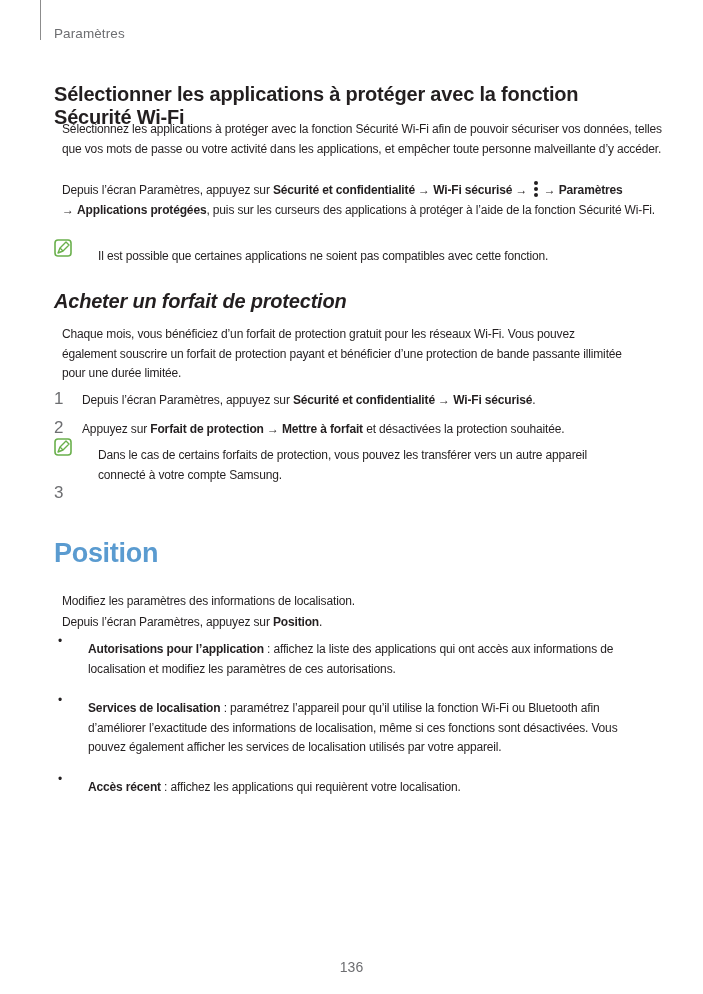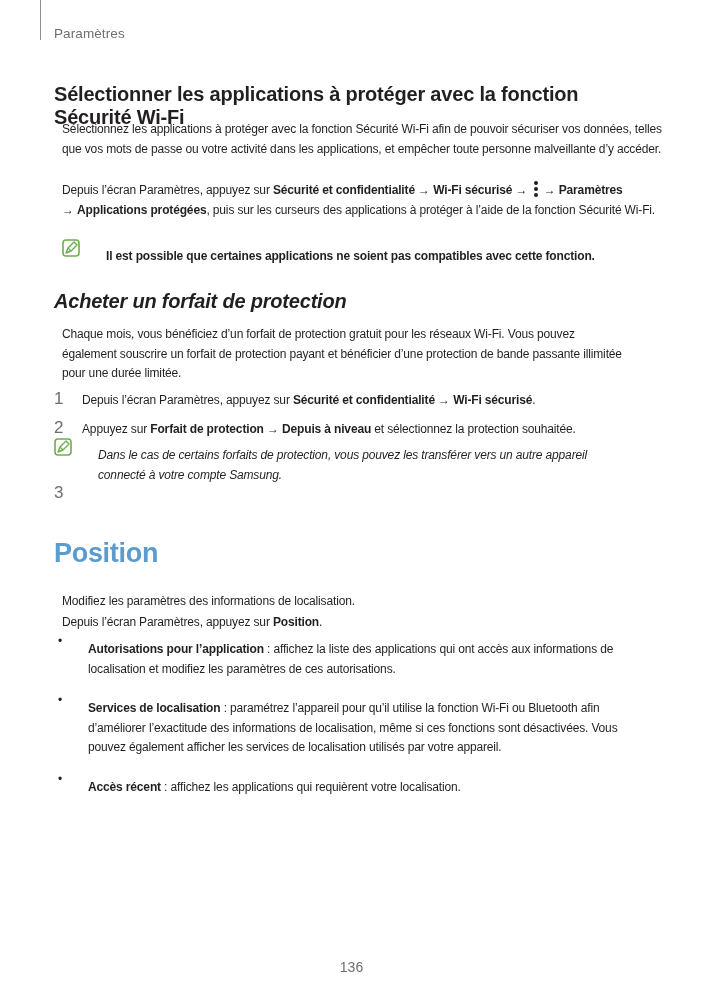--- a/index.html
+++ b/index.html
@@ -9,29 +9,29 @@
   .header{position:absolute;left:54px;top:26px;font-size:13.5px;color:#6d6e71;letter-spacing:0.1px;}
   .content{position:absolute;left:54px;top:83px;width:600px;}
   h2{font-size:20px;font-weight:bold;margin:0;color:#231f20;letter-spacing:-0.2px;}
   p{font-size:12px;line-height:19.5px;margin:8px;color:#231f20;letter-spacing:-0.15px;}
   .h2a{position:absolute;top:0;}
   .p1{position:absolute;top:29px;width:600px;}
   .p2{position:absolute;top:90px;width:600px;}
   .note{position:absolute;display:flex;align-items:flex-start;}
   .note .ic{width:18px;height:18px;flex:none;margin-right:18px;margin-top:0px;}
   .note p{width:530px;}
-  .note1{top:156px;left:8px;font-weight:bold;}
+  .note1{top:156px;left:0;}
   .h2b{position:absolute;top:207px;font-style:italic;}
   .p3{position:absolute;top:234px;width:560px;}
   .step{position:absolute;left:0;display:flex;align-items:baseline;}
   .step .num{font-size:17px;color:#6d6e71;width:20px;flex:none;}
   .step p{width:560px;}
   .s1{top:300px;}
   .s2{top:329px;}
-  .note2{top:355px;left:0;font-style:italic;}
+  .note2{top:355px;left:0;}
   .s3{top:400px;}
   .h1{position:absolute;top:455px;font-size:27px;font-weight:bold;color:#5a9bd0;margin:0;letter-spacing:-0.3px;}
   .p4{position:absolute;top:501px;}
   .p5{position:absolute;top:522px;}
   .bullets{position:absolute;top:549px;left:0;width:600px;}
   .bullet{display:flex;align-items:flex-start;margin-bottom:4px;}
   .bullet .dot{width:26px;flex:none;font-size:12px;line-height:19.5px;color:#231f20;padding-left:4px;box-sizing:border-box;}
   .bullet p{width:572px;}
   .page{position:absolute;left:0;width:703px;top:959px;text-align:center;font-size:14px;color:#6d6e71;}
   .kebab{display:inline-block;vertical-align:-3px;width:6px;height:16px;position:relative;margin:0 2px;}
@@ -60,21 +60,21 @@
 
   <h2 class="h2b">Acheter un forfait de protection</h2>
   <p class="p3">Chaque mois, vous bénéficiez d’un forfait de protection gratuit pour les réseaux Wi-Fi. Vous pouvez également souscrire un forfait de protection payant et bénéficier d’une protection de bande passante illimitée pour une durée limitée.</p>
 
   <div class="step s1">
     <span class="num">1</span>
     <p><span>Depuis l’écran Paramètres, appuyez sur </span><b>Sécurité et confidentialité</b><span> → </span><b>Wi-Fi sécurisé</b><span>.</span></p>
   </div>
   <div class="step s2">
     <span class="num">2</span>
-    <p><span>Appuyez sur </span><b>Forfait de protection</b><span> → </span><b>Depuis à niveau</b><span> et sélectionnez la protection souhaitée.</span></p>
+    <p><span>Appuyez sur </span><b>Forfait de protection</b><span> → </span><b>Mettre à forfait</b><span> et désactivées la protection souhaitée.</span></p>
   </div>
 
   <div class="note note2">
     <svg class="ic" viewBox="0 0 18 18">
       <rect x="1" y="1" width="16" height="16" rx="3" fill="none" stroke="#6ab04c" stroke-width="1.6"></rect>
       <path d="M4 14 L6 9 L12 3 L15 6 L9 12 Z" fill="none" stroke="#6ab04c" stroke-width="1.4" stroke-linejoin="round"></path>
       <path d="M6 9 L9 12" stroke="#6ab04c" stroke-width="1.2"></path>
     </svg>
     <p>Dans le cas de certains forfaits de protection, vous pouvez les transférer vers un autre appareil connecté à votre compte Samsung.</p>
   </div>

